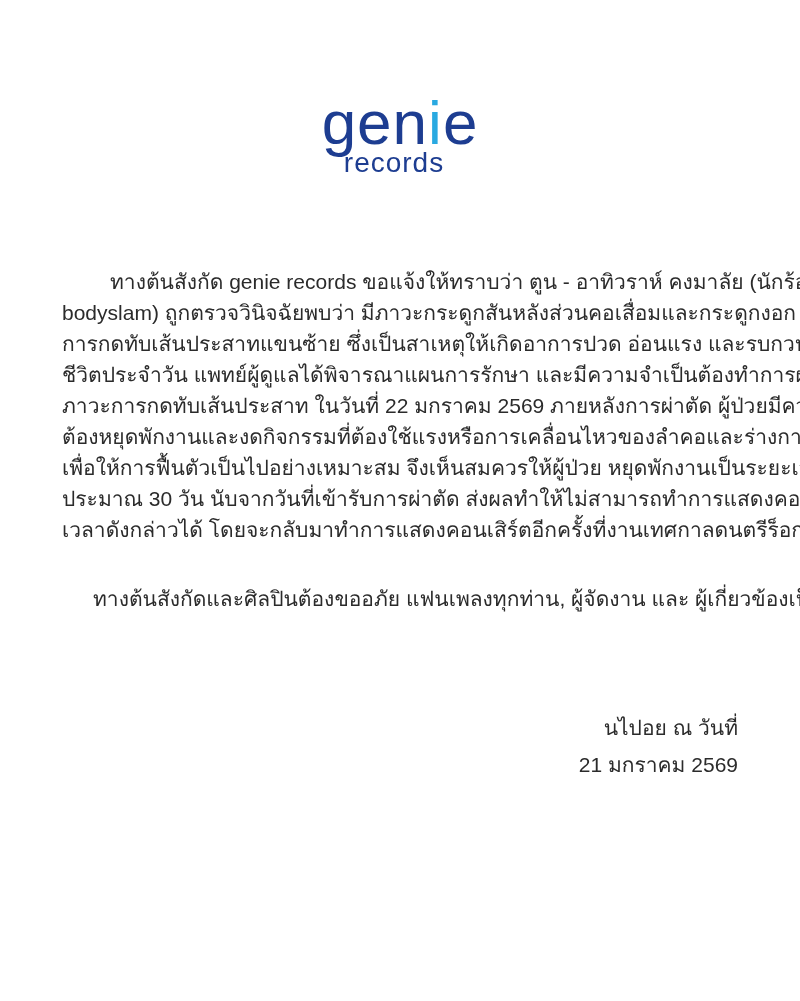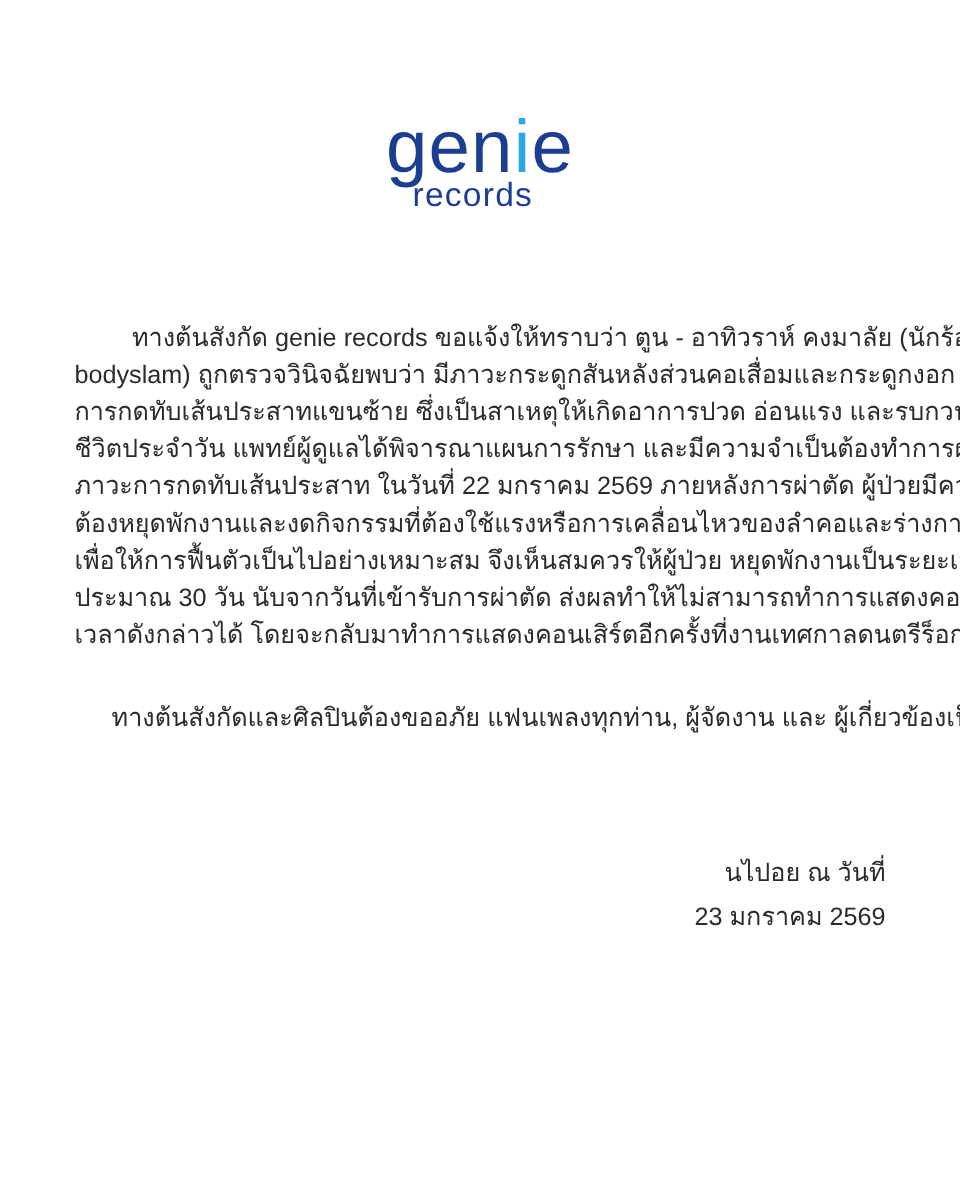--- a/index.html
+++ b/index.html
@@ -41,17 +41,17 @@
       <div class="line just">ต้องหยุดพักงานและงดกิจกรรมที่ต้องใช้แรงหรือการเคลื่อนไหวของลำคอและร่างกายอย่างหนัก</div>
       <div class="line just">เพื่อให้การฟื้นตัวเป็นไปอย่างเหมาะสม จึงเห็นสมควรให้ผู้ป่วย หยุดพักงานเป็นระยะเวลาเบื้องต้น</div>
       <div class="line just">ประมาณ 30 วัน นับจากวันที่เข้ารับการผ่าตัด ส่งผลทำให้ไม่สามารถทำการแสดงคอนเสิร์ตในช่วง</div>
       <div class="line">เวลาดังกล่าวได้ โดยจะกลับมาทำการแสดงคอนเสิร์ตอีกครั้งที่งานเทศกาลดนตรีร็อก G27 Fest</div>
     </div>
 
     <div class="line para2">ทางต้นสังกัดและศิลปินต้องขออภัย แฟนเพลงทุกท่าน, ผู้จัดงาน และ ผู้เกี่ยวข้องเป็นอย่างสูง</div>
 
     <div class="sign">
       <div class="sign-line">นไปอย ณ วันที่</div>
-      <div class="sign-line">23 มกราคม 2569</div>
+      <div class="sign-line">21 มกราคม 2569</div>
     </div>
   </div>
 
 </div>
 
 </body></html>

